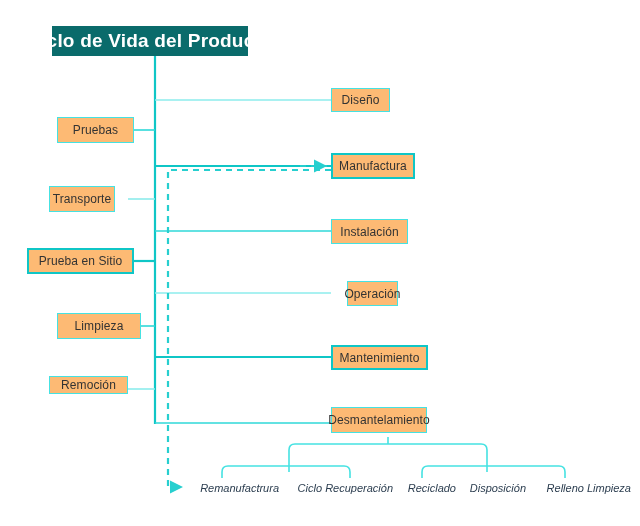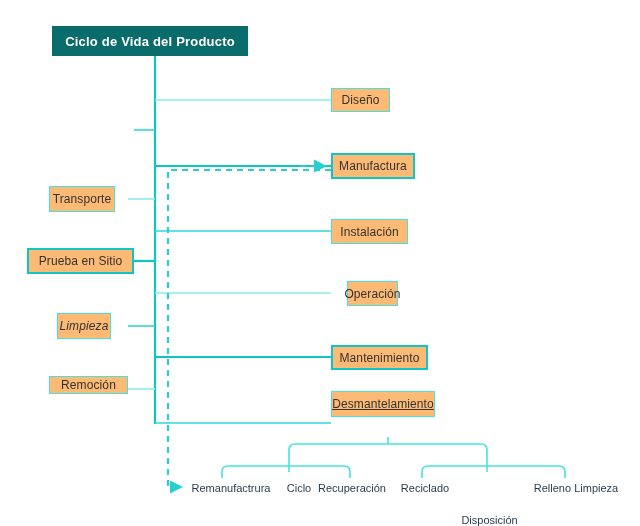--- a/index.html
+++ b/index.html
@@ -45,31 +45,32 @@
     border: 2.2px solid #0fc6c6;
   }
   .title-box {
     position: absolute;
     box-sizing: border-box;
     display: flex;
     align-items: center;
     justify-content: center;
     background: #0a6b6b;
     color: #ffffff;
-    font-size: 13px;
+    font-size: 19px;
     font-weight: bold;
     letter-spacing: 0.2px;
     white-space: nowrap;
   }
   .leaf-label {
     position: absolute;
     color: #2b3d4f;
     font-size: 11px;
     white-space: nowrap;
-    text-align: center;
+    text-align: right;
+    font-style: italic;
   }
 </style>
 </head>
 <body>
 
 <div id="diagram-root">
 
   <svg class="lines" viewBox="0 0 640 526">
     <defs>
       <marker id="arrow-dash" markerWidth="7" markerHeight="7" refX="6" refY="3" orient="auto">
@@ -110,33 +111,34 @@
 
     <line x1="289" y1="458" x2="289" y2="472" stroke="#45e2e2" stroke-width="1.6"></line>
     <path d="M 222 478 L 222 472 Q 222 466 228 466 L 344 466 Q 350 466 350 472 L 350 478" fill="none" stroke="#45e2e2" stroke-width="1.6"></path>
 
     <line x1="487" y1="458" x2="487" y2="472" stroke="#45e2e2" stroke-width="1.6"></line>
     <path d="M 422 478 L 422 472 Q 422 466 428 466 L 559 466 Q 565 466 565 472 L 565 478" fill="none" stroke="#45e2e2" stroke-width="1.6"></path>
   </svg>
 
   <div class="title-box" style="left:52px; top:26px; width:196px; height:30px;">Ciclo de Vida del Producto</div>
 
+  <div class="node thin" style="left:57px; top:117px; width:77px; height:26px;">Pruebas</div>
   <div class="node thin" style="left:49px; top:186px; width:66px; height:26px;">Transporte</div>
   <div class="node bold" style="left:27px; top:248px; width:107px; height:26px;">Prueba en Sitio</div>
-  <div class="node thin" style="left:57px; top:313px; width:54px; height:26px;font-style:italic;">Limpieza</div>
+  <div class="node thin" style="left:57px; top:313px; width:84px; height:26px;">Limpieza</div>
   <div class="node thin" style="left:49px; top:376px; width:79px; height:18px;">Remoción</div>
 
   <div class="node thin" style="left:331px; top:88px; width:59px; height:24px;">Diseño</div>
   <div class="node bold" style="left:331px; top:153px; width:84px; height:26px;">Manufactura</div>
   <div class="node thin" style="left:331px; top:219px; width:77px; height:25px;">Instalación</div>
   <div class="node thin" style="left:347px; top:281px; width:51px; height:25px;">Operación</div>
   <div class="node bold" style="left:331px; top:345px; width:97px; height:25px;">Mantenimiento</div>
-  <div class="node thin" style="left:331px; top:391px; width:104px; height:26px;text-decoration:underline;">Desmantelamiento</div>
+  <div class="node thin" style="left:331px; top:407px; width:96px; height:26px;">Desmantelamiento</div>
 
   <div class="leaf-label" style="left:183px; top:482px; width:96px;">Remanufactrura</div>
   <div class="leaf-label" style="left:276px; top:482px; width:46px;">Ciclo</div>
-  <div class="leaf-label" style="left:296px; top:482px; width:82px;padding-left:15px;">Recuperación</div>
+  <div class="leaf-label" style="left:311px; top:482px; width:82px;">Recuperación</div>
 
   <div class="leaf-label" style="left:394px; top:482px; width:62px;">Reciclado</div>
-  <div class="leaf-label" style="left:453px; top:482px; width:73px;margin-top:32px;">Disposición</div>
+  <div class="leaf-label" style="left:453px; top:482px; width:73px;">Disposición</div>
   <div class="leaf-label" style="left:521px; top:482px; width:110px;">Relleno Limpieza</div>
 
 </div>
 
 </body></html>

